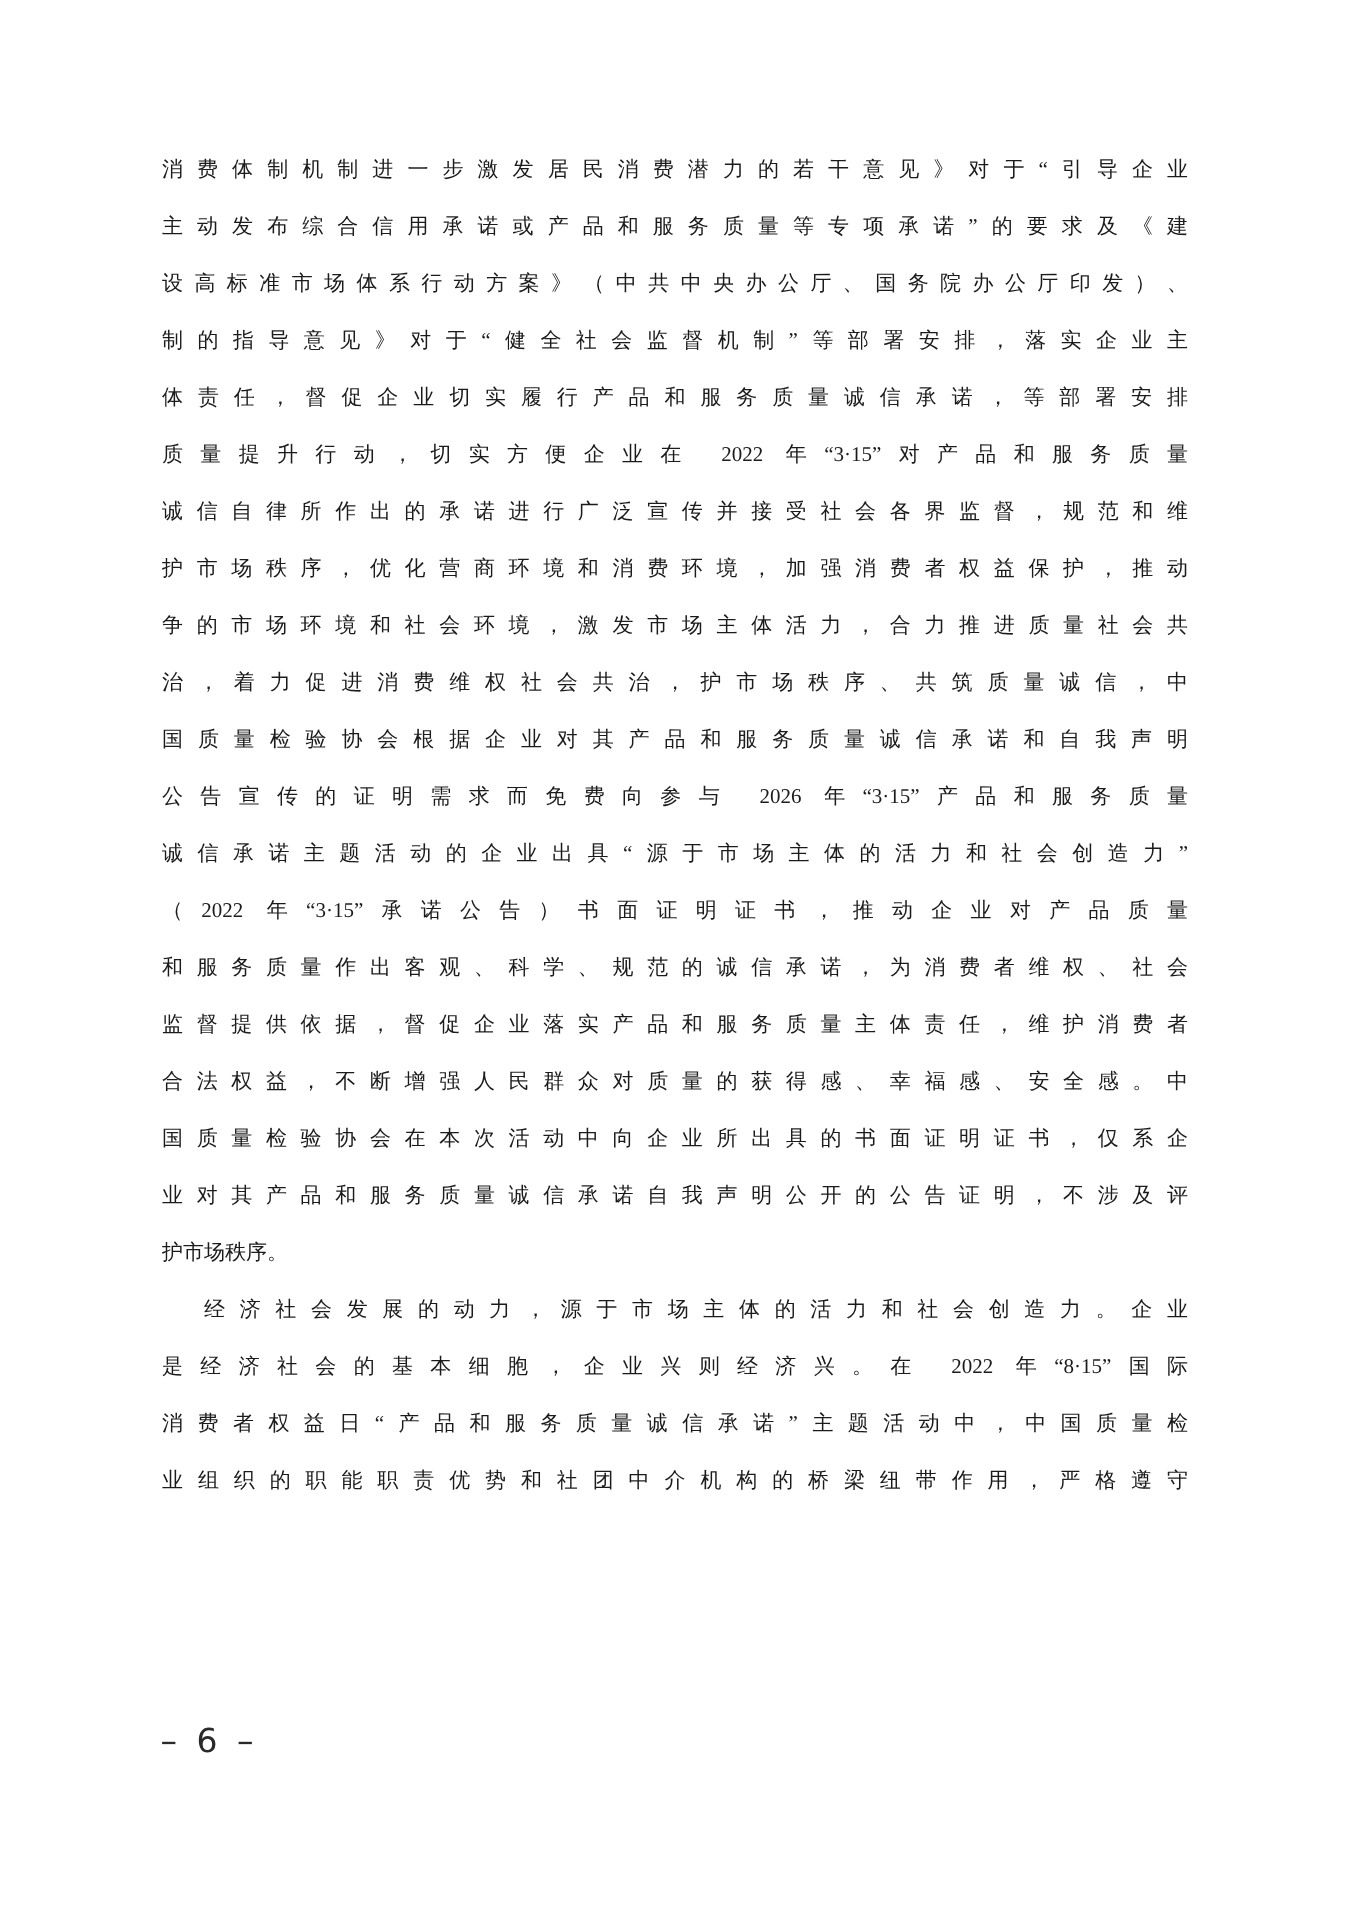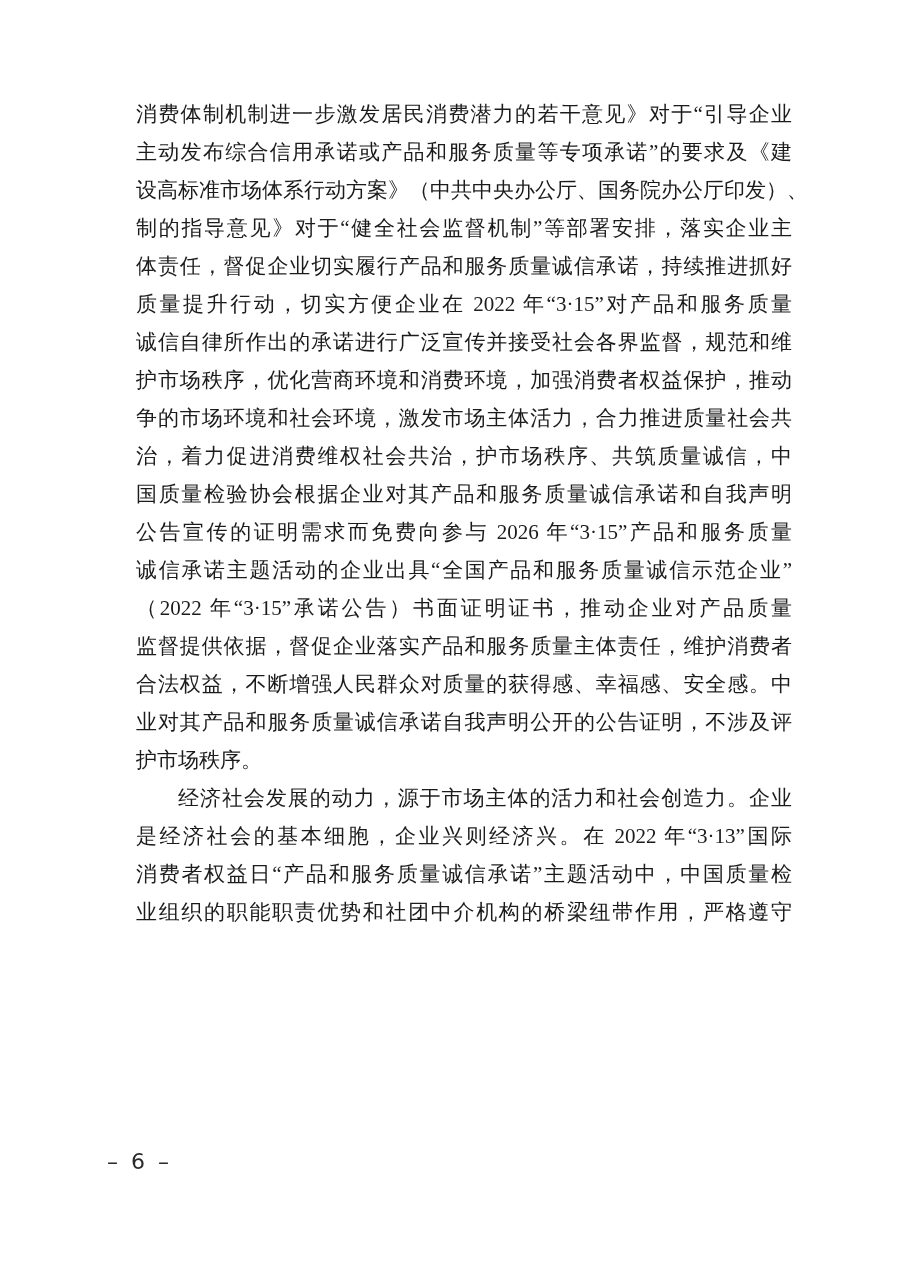--- a/index.html
+++ b/index.html
@@ -20,27 +20,26 @@
     background: #ffffff;
     overflow: hidden;
   }
   .body-text {
     position: absolute;
     left: 108px;
     top: 95px;
     width: 684px;
   }
   .text-line {
-    font-size: 21px;
+    font-size: 14px;
     line-height: 38px;
     height: 38px;
     white-space: nowrap;
     text-align: justify;
     text-align-last: justify;
-    margin-left: 28px;
     -moz-text-align-last: justify;
   }
   
   .paragraph-1 .text-line:last-child {
     text-align-last: left;
     -moz-text-align-last: left;
   }
   
   .paragraph-2 .text-line:first-child {
     text-indent: 2em;
@@ -61,39 +60,41 @@
 <body>
 
 <div class="page">
   <main class="body-text">
 
     <section class="paragraph paragraph-1">
       <div class="text-line">消费体制机制进一步激发居民消费潜力的若干意见》对于“引导企业</div>
       <div class="text-line">主动发布综合信用承诺或产品和服务质量等专项承诺”的要求及《建</div>
       <div class="text-line">设高标准市场体系行动方案》（中共中央办公厅、国务院办公厅印发）、</div>
       <div class="text-line">制的指导意见》对于“健全社会监督机制”等部署安排，落实企业主</div>
-      <div class="text-line">体责任，督促企业切实履行产品和服务质量诚信承诺，持续推进抓好</div>
+      <div class="text-line">体责任，督促企业切实履行产品和服务质量诚信承诺，等部署安排</div>
       <div class="text-line">质量提升行动，切实方便企业在 2022 年“3·15”对产品和服务质量</div>
       <div class="text-line">诚信自律所作出的承诺进行广泛宣传并接受社会各界监督，规范和维</div>
       <div class="text-line">护市场秩序，优化营商环境和消费环境，加强消费者权益保护，推动</div>
       <div class="text-line">争的市场环境和社会环境，激发市场主体活力，合力推进质量社会共</div>
       <div class="text-line">治，着力促进消费维权社会共治，护市场秩序、共筑质量诚信，中</div>
       <div class="text-line">国质量检验协会根据企业对其产品和服务质量诚信承诺和自我声明</div>
       <div class="text-line">公告宣传的证明需求而免费向参与 2026 年“3·15”产品和服务质量</div>
-      <div class="text-line">诚信承诺主题活动的企业出具“全国产品和服务质量诚信示范企业”</div>
+      <div class="text-line">诚信承诺主题活动的企业出具“源于市场主体的活力和社会创造力”</div>
       <div class="text-line">（2022 年“3·15”承诺公告）书面证明证书，推动企业对产品质量</div>
+      <div class="text-line">和服务质量作出客观、科学、规范的诚信承诺，为消费者维权、社会</div>
       <div class="text-line">监督提供依据，督促企业落实产品和服务质量主体责任，维护消费者</div>
       <div class="text-line">合法权益，不断增强人民群众对质量的获得感、幸福感、安全感。中</div>
+      <div class="text-line">国质量检验协会在本次活动中向企业所出具的书面证明证书，仅系企</div>
       <div class="text-line">业对其产品和服务质量诚信承诺自我声明公开的公告证明，不涉及评</div>
       <div class="text-line">护市场秩序。</div>
     </section>
 
     <section class="paragraph paragraph-2">
       <div class="text-line">经济社会发展的动力，源于市场主体的活力和社会创造力。企业</div>
-      <div class="text-line">是经济社会的基本细胞，企业兴则经济兴。在 2022 年“3·13”国际</div>
+      <div class="text-line">是经济社会的基本细胞，企业兴则经济兴。在 2022 年“8·15”国际</div>
       <div class="text-line">消费者权益日“产品和服务质量诚信承诺”主题活动中，中国质量检</div>
       <div class="text-line">业组织的职能职责优势和社团中介机构的桥梁纽带作用，严格遵守</div>
     </section>
 
   </main>
 
   <footer class="page-footer">
     <span class="page-number">– 6 –</span>
   </footer>
 </div>

